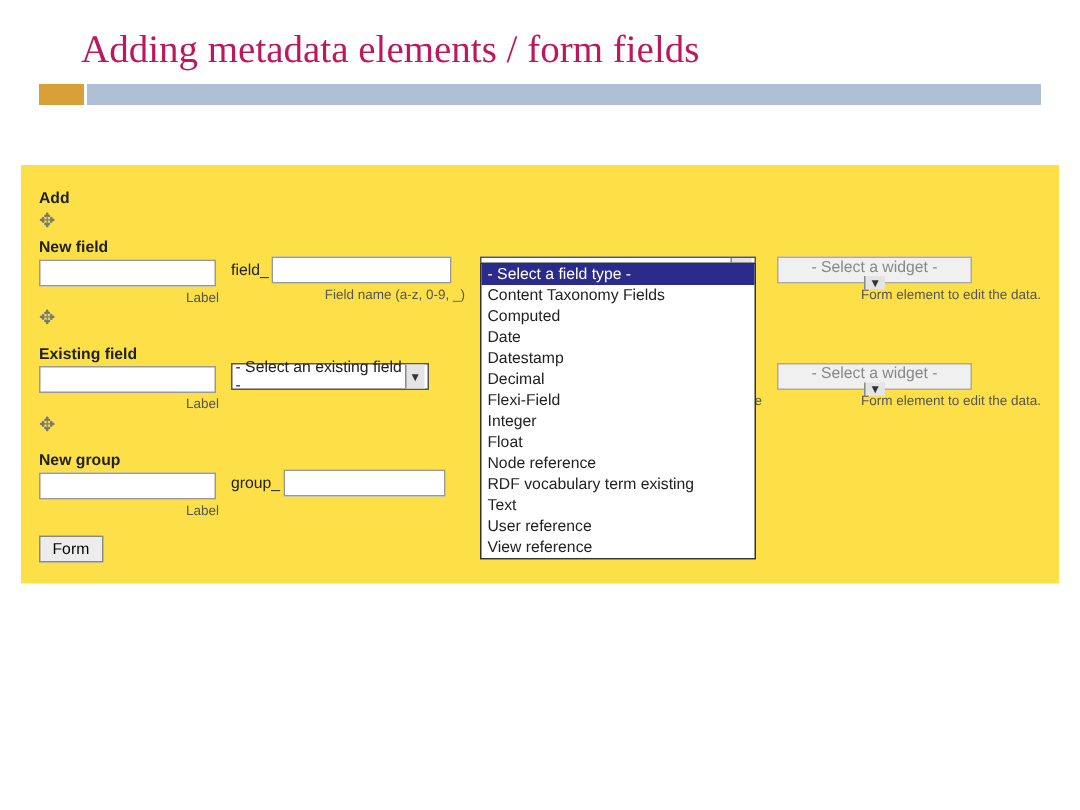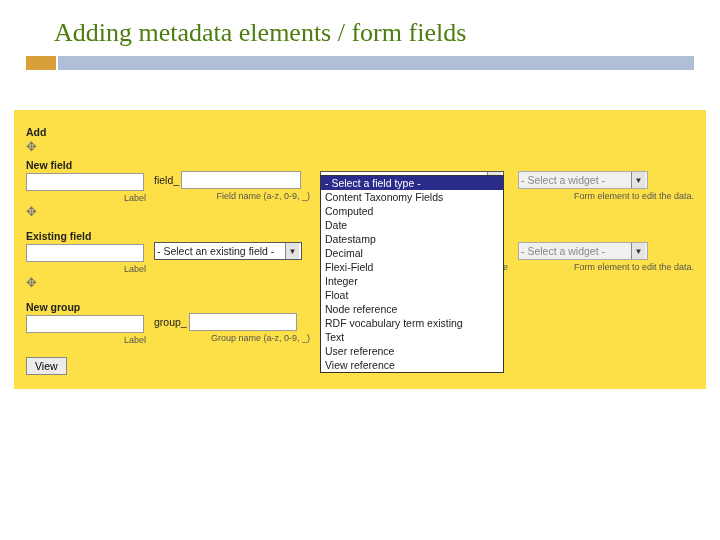--- a/index.html
+++ b/index.html
@@ -1,33 +1,33 @@
 <!DOCTYPE html>
 <html><head>
 <meta charset="utf-8">
 <style>
   * { box-sizing: border-box; margin: 0; padding: 0; }
   body { width: 720px; height: 540px; background: #fff; font-family: Arial, Helvetica, sans-serif; overflow: hidden; }
-  .slide-title { font-family: Georgia, "Times New Roman", serif; font-size: 26px; color: #4d7c0f; padding: 18px 0 8px 54px; font-weight: normal; }
+  .slide-title { font-family: Georgia, "Times New Roman", serif; font-size: 26px; color: #be185d; padding: 18px 0 8px 54px; font-weight: normal; }
   .title-underline { display: flex; height: 14px; margin-left: 26px; width: 668px; }
   .underline-orange { width: 30px; background: #d9a03a; }
   .underline-blue { flex: 1; background: #aebfd6; margin-left: 2px; }
   .form-area { background: #fde047; margin: 40px 14px 0 14px; padding: 14px 12px 14px 12px; font-size: 10.5px; color: #222; position: relative; }
   .row { display: flex; align-items: flex-start; margin-bottom: 6px; position: relative; }
   .col-label { width: 128px; padding-right: 8px; position: relative; }
   .drag-handle { font-size: 13px; color: #777; user-select: none; line-height: 1; margin: 2px 0 4px 0; display: block; }
   .section-heading { font-weight: bold; font-size: 10.5px; margin: 2px 0 2px 0; }
   .input-text { background: #fff; border: 1px solid #999; height: 18px; width: 118px; padding: 1px 3px; font-size: 10.5px; }
   .sub-caption { font-size: 9px; color: #555; margin-top: 2px; text-align: right; }
   .col-mid { width: 166px; padding-right: 10px; }
   .col-mid .prefix-input { display: flex; align-items: center; }
   .prefix-lbl { font-size: 10.5px; margin-right: 2px; }
   .select-box { background: #fff; border: 1px solid #555; height: 18px; font-size: 10.5px; padding: 0 2px; display: flex; align-items: center; justify-content: space-between; width: 150px; }
   .select-box.wide { width: 184px; }
-  .select-box.disabled { color: #888; border-color: #aaa; background: #f0f0f0; }
+  .select-box.disabled { color: #888; border-color: #aaa; background: #f0f0f0; flex-direction: column; }
   .select-arrow { background: #e4e4e4; border-left: 1px solid #888; width: 14px; height: 16px; display: flex; align-items: center; justify-content: center; font-size: 8px; color: #333; }
   .col-type { width: 198px; padding-right: 6px; position: relative; }
   .col-widget { flex: 1; }
   .dropdown-open { position: absolute; top: 18px; left: 0; width: 184px; background: #fff; border: 1px solid #333; z-index: 10; font-size: 10.5px; }
   .dropdown-open .opt { padding: 1px 4px; cursor: default; white-space: nowrap; }
   .dropdown-open .opt.highlight { background: #2b2b8b; color: #fff; }
   .save-btn { background: #ececec; border: 1px solid #888; padding: 2px 8px; font-size: 10.5px; cursor: pointer; margin-top: 6px; }
 </style>
 </head>
 <body>
@@ -96,21 +96,21 @@
   
   <div class="row">
     <div class="col-label">
       <div class="section-heading">Existing field</div>
       <input class="input-text" style="">
       <div class="sub-caption">Label</div>
       <span class="drag-handle">✥</span>
     </div>
     <div class="col-mid" style="width:364px">
       <div style="height:14px"></div>
-      <div class="select-box" style="width:148px">
+      <div class="select-box" style="width:132px">
         <span>- Select an existing field -</span>
         <span class="select-arrow">▼</span>
       </div>
       <div class="sub-caption">Field to share</div>
     </div>
     <div class="col-widget">
       <div style="height:14px"></div>
       <div class="select-box disabled" style="width:130px">
         <span>- Select a widget -</span>
         <span class="select-arrow">▼</span>
@@ -125,18 +125,17 @@
       <div class="section-heading">New group</div>
       <input class="input-text" style="">
       <div class="sub-caption">Label</div>
     </div>
     <div class="col-mid">
       <div style="height:14px"></div>
       <div class="prefix-input">
         <span class="prefix-lbl">group_</span>
         <input class="input-text" style="width: 108px;">
       </div>
-      <div class="sub-caption">Group name (a-z, 0-9, _)</div>
     </div>
   </div>
 
-  <button class="save-btn">View</button>
+  <button class="save-btn">Form</button>
 </div>
 
 </body></html>

